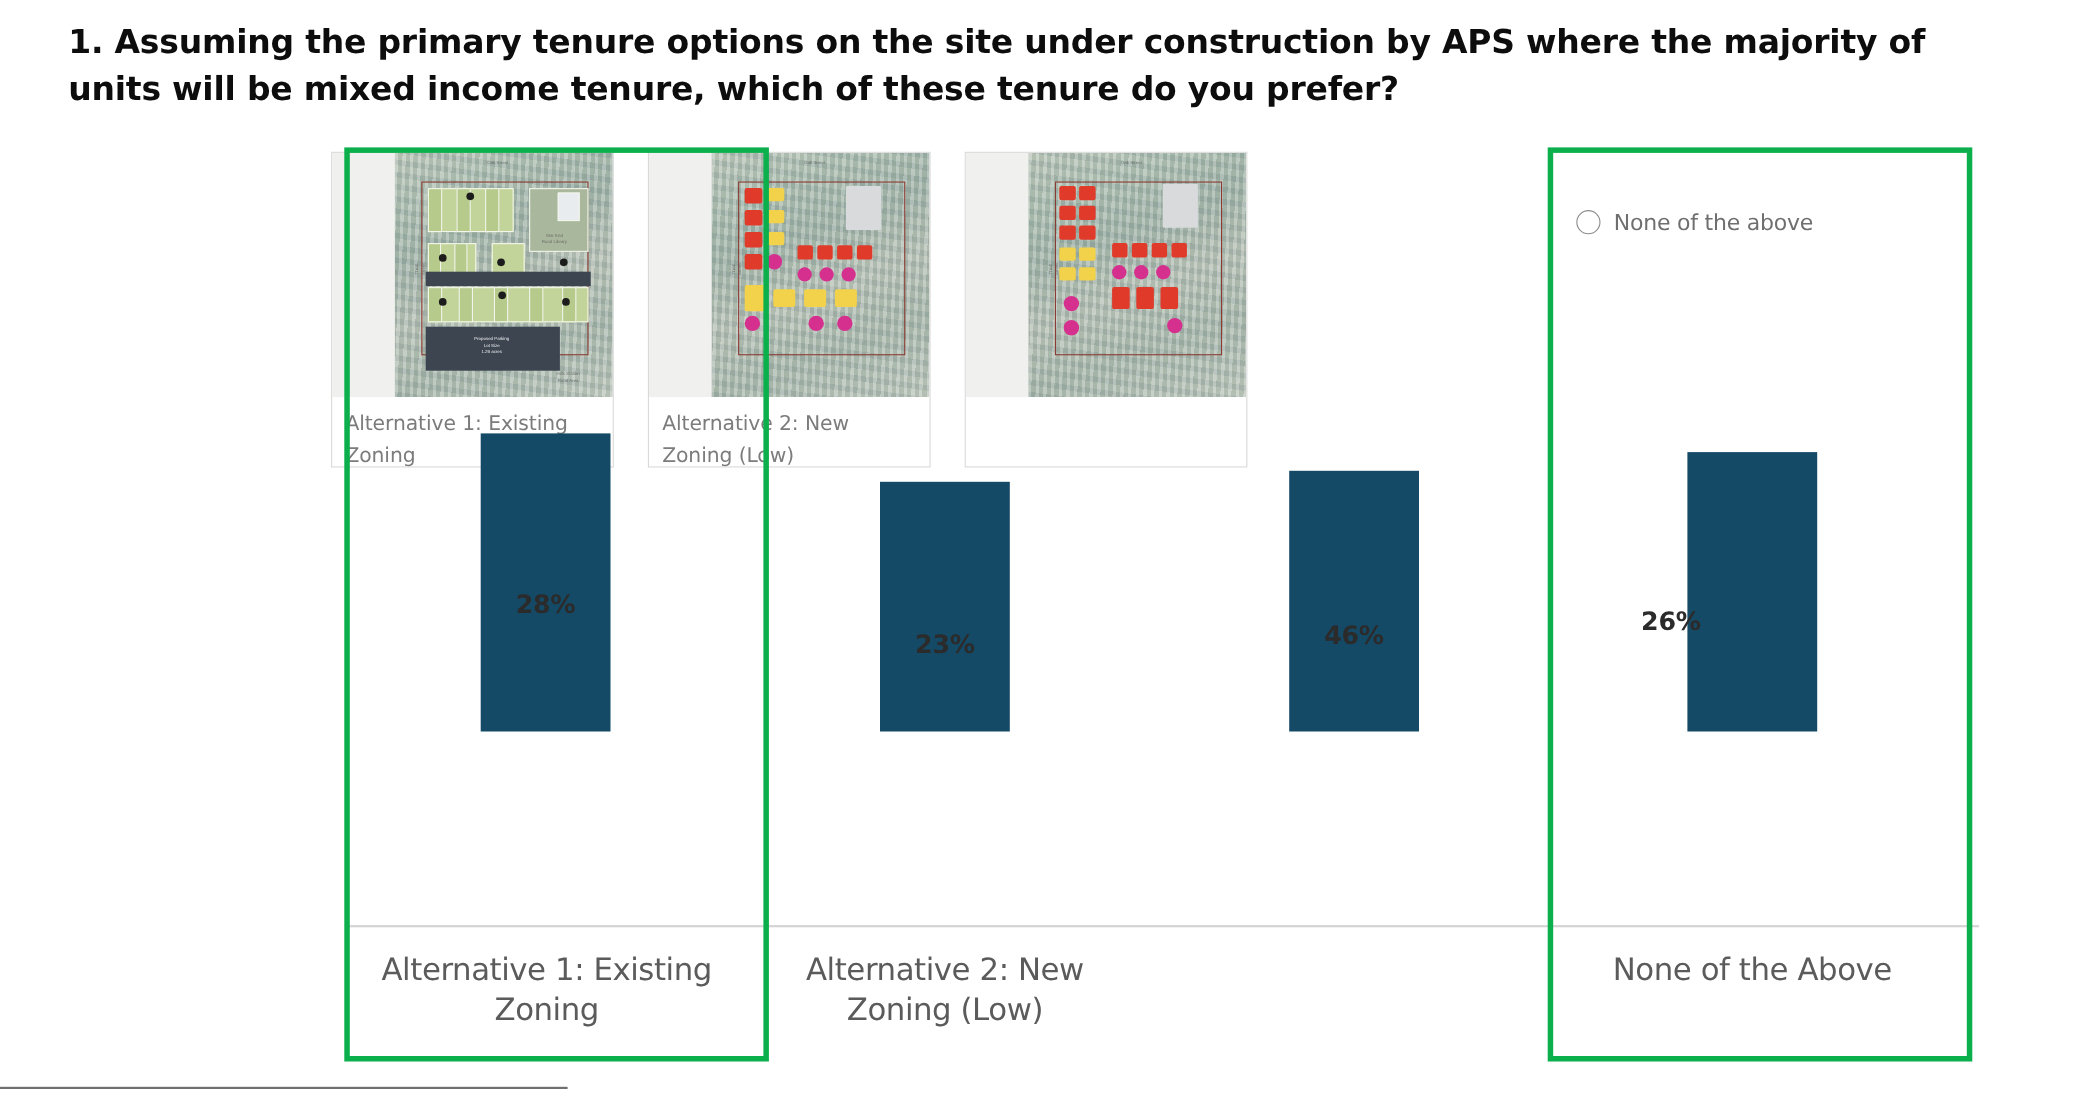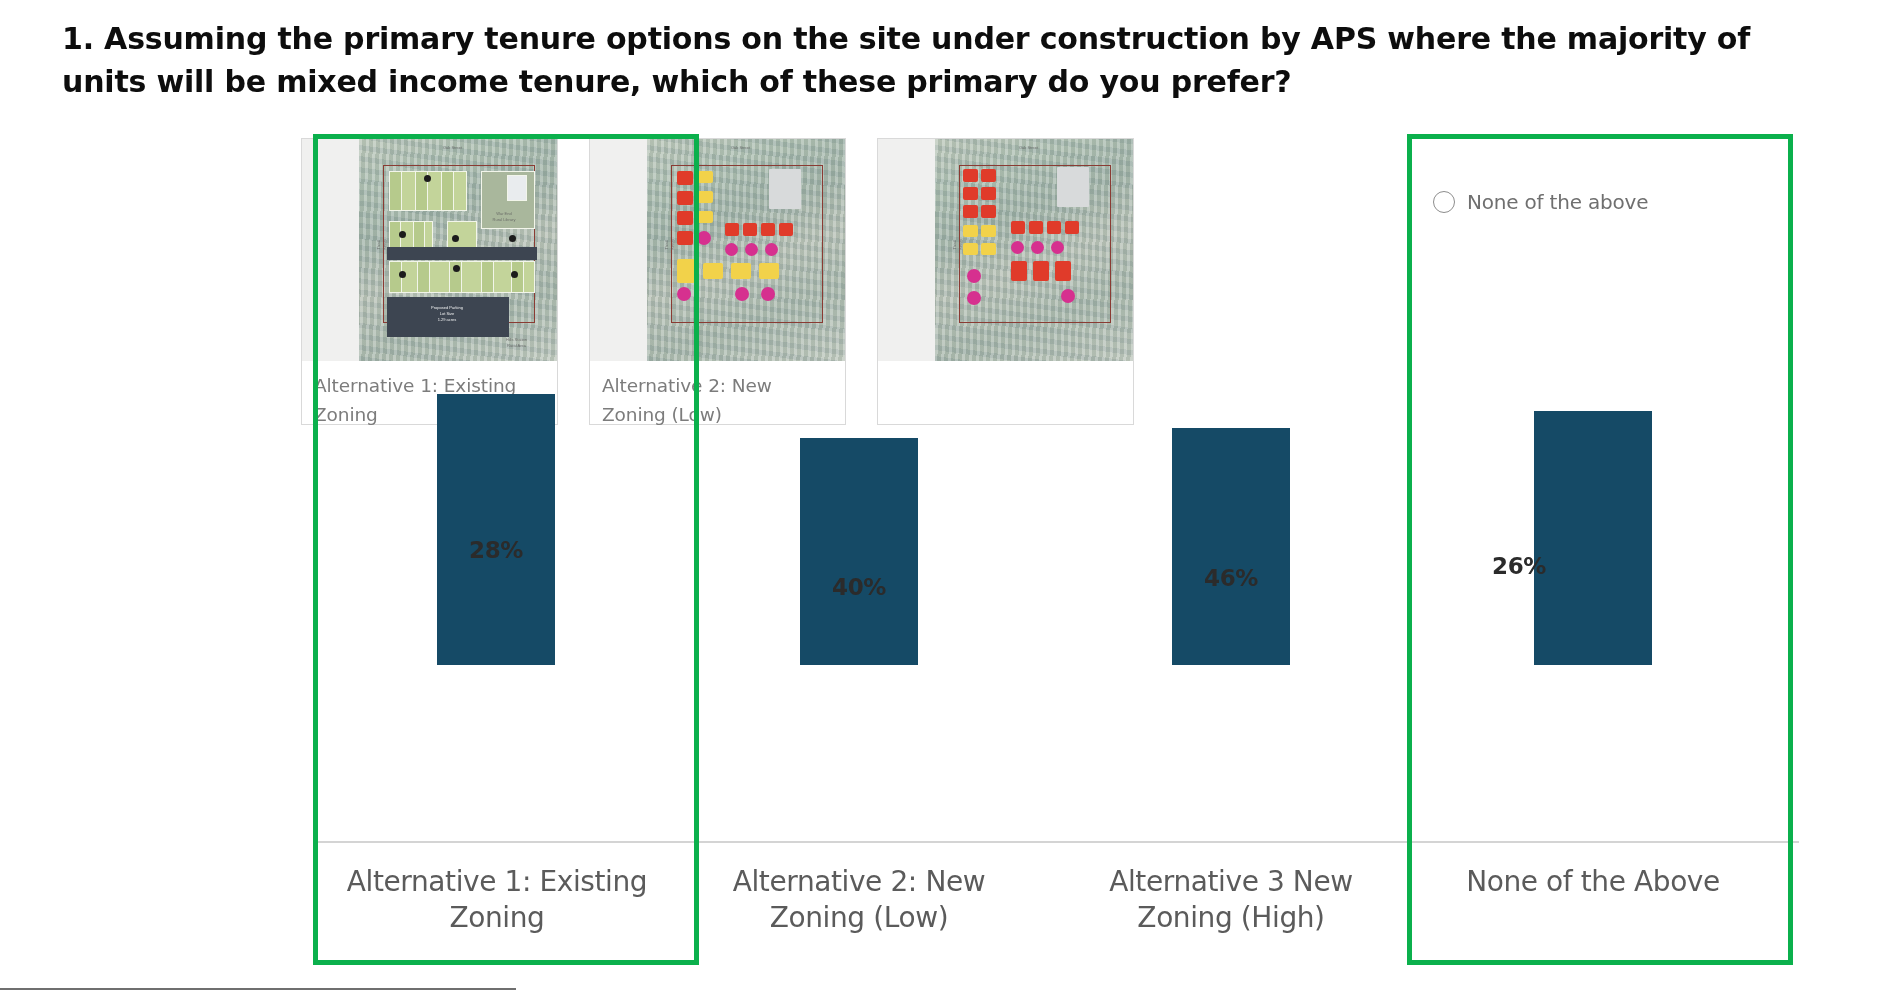--- a/index.html
+++ b/index.html
@@ -212,21 +212,21 @@
     top: 988px;
     width: 516px;
     height: 2px;
     background: #6f6f6f;
   }
 </style>
 </head>
 <body>
 
 <div id="question-heading">
-  <span>1. Assuming the primary tenure options on the site under construction by APS where the majority of units will be </span><span class="em">mixed income tenure,</span><span> which of these primary do you prefer?</span>
+  <span>1. Assuming the primary tenure options on the site under construction by APS where the majority of units will be </span><span class="em">mixed income tenure,</span><span> which of these tenure do you prefer?</span>
 </div>
 
 <div id="survey-strip">
 
   <div class="survey-card" style="left:301px;">
     <div class="card-image">
       <div class="plan">
         <div class="plan-site"></div>
         <div class="lot" style="left:30px;top:32px;width:78px;height:40px;"></div>
         <div class="lot dark" style="left:30px;top:32px;width:13px;height:40px;"></div>
@@ -343,26 +343,25 @@
 </div>
 
 <div id="bar-chart">
   <div id="axis-line"></div>
 
   <div class="bar-rect" style="left:437px; width:118px; height:271px; bottom:155px;"></div>
   <div class="bar-value" style="left:437px; width:118px; top:537px;">28%</div>
   <div class="bar-cat" style="left:338px; width:318px; top:864px;">Alternative 1: Existing Zoning</div>
 
   <div class="bar-rect" style="left:800px; width:118px; height:227px; bottom:155px;"></div>
-  <div class="bar-value" style="left:800px; width:118px; top:574px;">40%</div>
+  <div class="bar-value" style="left:800px; width:118px; top:574px;">23%</div>
   <div class="bar-cat" style="left:700px; width:318px; top:864px;">Alternative 2: New Zoning (Low)</div>
 
   <div class="bar-rect" style="left:1172px; width:118px; height:237px; bottom:155px;"></div>
   <div class="bar-value" style="left:1172px; width:118px; top:565px;">46%</div>
-  <div class="bar-cat" style="left:1072px; width:318px; top:864px;">Alternative 3 New Zoning (High)</div>
 
   <div class="bar-rect" style="left:1534px; width:118px; height:254px; bottom:155px;"></div>
   <div class="bar-value" style="left:1460px; width:118px; top:553px;">26%</div>
   <div class="bar-cat" style="left:1434px; width:318px; top:864px;">None of the Above</div>
 </div>
 
 <div class="highlight-frame" style="left:313px; top:134px; width:386px; height:831px;"></div>
 <div class="highlight-frame" style="left:1407px; top:134px; width:386px; height:831px;"></div>
 
 <div id="bottom-divider"></div>

